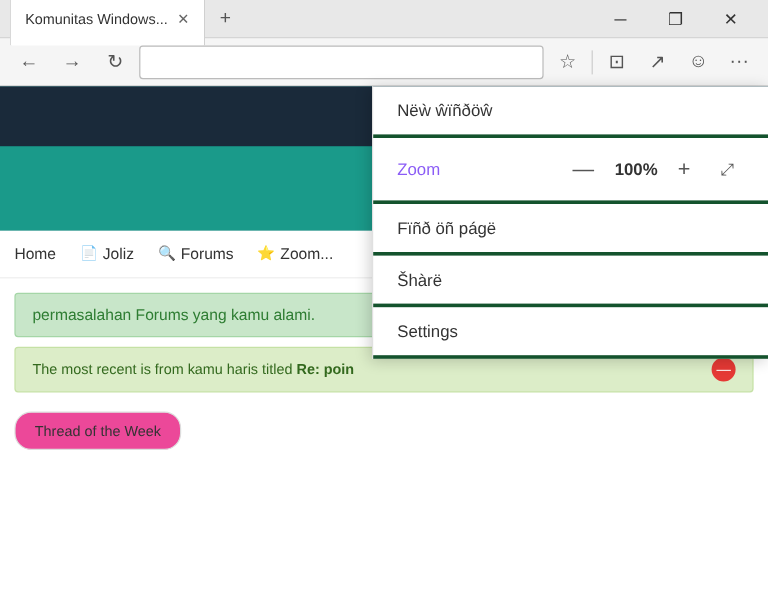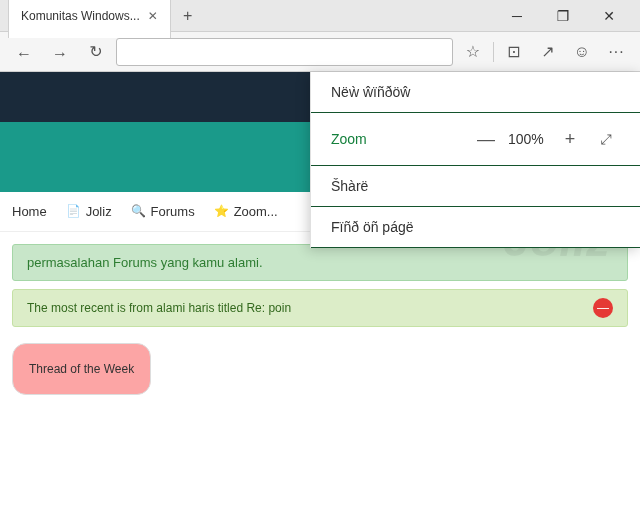--- a/index.html
+++ b/index.html
@@ -192,39 +192,39 @@
       background: #dcedc8;
       border: 1px solid #c5e1a5;
       padding: 8px 14px;
       font-size: 12px;
       color: #33691e;
       border-radius: 3px;
       display: flex;
       align-items: center;
       justify-content: space-between;
     }
-    .notif-text b { font-weight: normal; }
+    .notif-text b { font-weight: bold; }
     .notif-close {
       width: 20px;
       height: 20px;
       background: #e53935;
       border-radius: 50%;
       color: white;
       display: flex;
       align-items: center;
       justify-content: center;
       font-size: 12px;
     }
 
     .thread-badge {
       display: inline-block;
-      background: #fca5a5;
+      background: #ec4899;
       border: 1px solid #ddd;
       border-radius: 14px;
-      padding: 18px 16px;
+      padding: 8px 16px;
       font-size: 12px;
       color: #333;
       margin-top: 16px;
     }
 
     
     .watermark {
       position: absolute;
       right: 30px;
       top: 140px;
@@ -246,52 +246,53 @@
       z-index: 100;
       border-left: 1px solid #e0e0e0;
     }
     .menu-item {
       display: flex;
       align-items: center;
       padding: 12px 20px;
       font-size: 14px;
       color: #333;
       cursor: pointer;
-      border-bottom: 1px solid #14532d;
+      border-bottom: 3px solid #14532d;
     }
     .menu-item.zoom-item {
       display: flex;
       align-items: center;
       gap: 0;
     }
     .zoom-label {
       flex: 1;
       font-size: 14px;
-      color: #15803d;
+      color: #8b5cf6;
     }
     .zoom-controls {
       display: flex;
       align-items: center;
       gap: 8px;
     }
     .zoom-btn {
       width: 28px;
       height: 28px;
       display: flex;
       align-items: center;
       justify-content: center;
       font-size: 18px;
       color: #555;
       cursor: pointer;
     }
     .zoom-value {
       font-size: 14px;
       color: #333;
       min-width: 40px;
-      text-align: left;
+      text-align: right;
+      font-weight: bold;
     }
     .zoom-expand {
       width: 28px;
       height: 28px;
       display: flex;
       align-items: center;
       justify-content: center;
       color: #555;
       cursor: pointer;
     }
@@ -355,21 +356,21 @@
         <span>Zoom...</span>
       </div>
     </div>
 
     <div class="site-content">
       <div class="green-banner">
         <span>permasalahan Forums yang kamu alami.</span>
       </div>
       <div class="notification-bar">
         <span class="notif-text">
-          <span>The most recent is from alami haris titled </span><b>Re: poin</b>
+          <span>The most recent is from kamu haris titled </span><b>Re: poin</b>
         </span>
         <div class="notif-close">—</div>
       </div>
       <div class="thread-badge">
         <span>Thread of the Week</span>
       </div>
     </div>
 
     <div class="watermark">Joliz</div>
   </div>
@@ -381,20 +382,23 @@
     <div class="menu-item zoom-item">
       <span class="zoom-label">Zoom</span>
       <div class="zoom-controls">
         <div class="zoom-btn">—</div>
         <span class="zoom-value">100%</span>
         <div class="zoom-btn">+</div>
         <div class="zoom-expand">⤢</div>
       </div>
     </div>
     <div class="menu-item">
+      <span>Fïñð öñ págë</span>
+    </div>
+    <div class="menu-item">
       <span>Šhàrë</span>
     </div>
     <div class="menu-item">
-      <span>Fïñð öñ págë</span>
+      <span>Settings</span>
     </div>
   </div>
 
 </div>
 
 </body></html>

